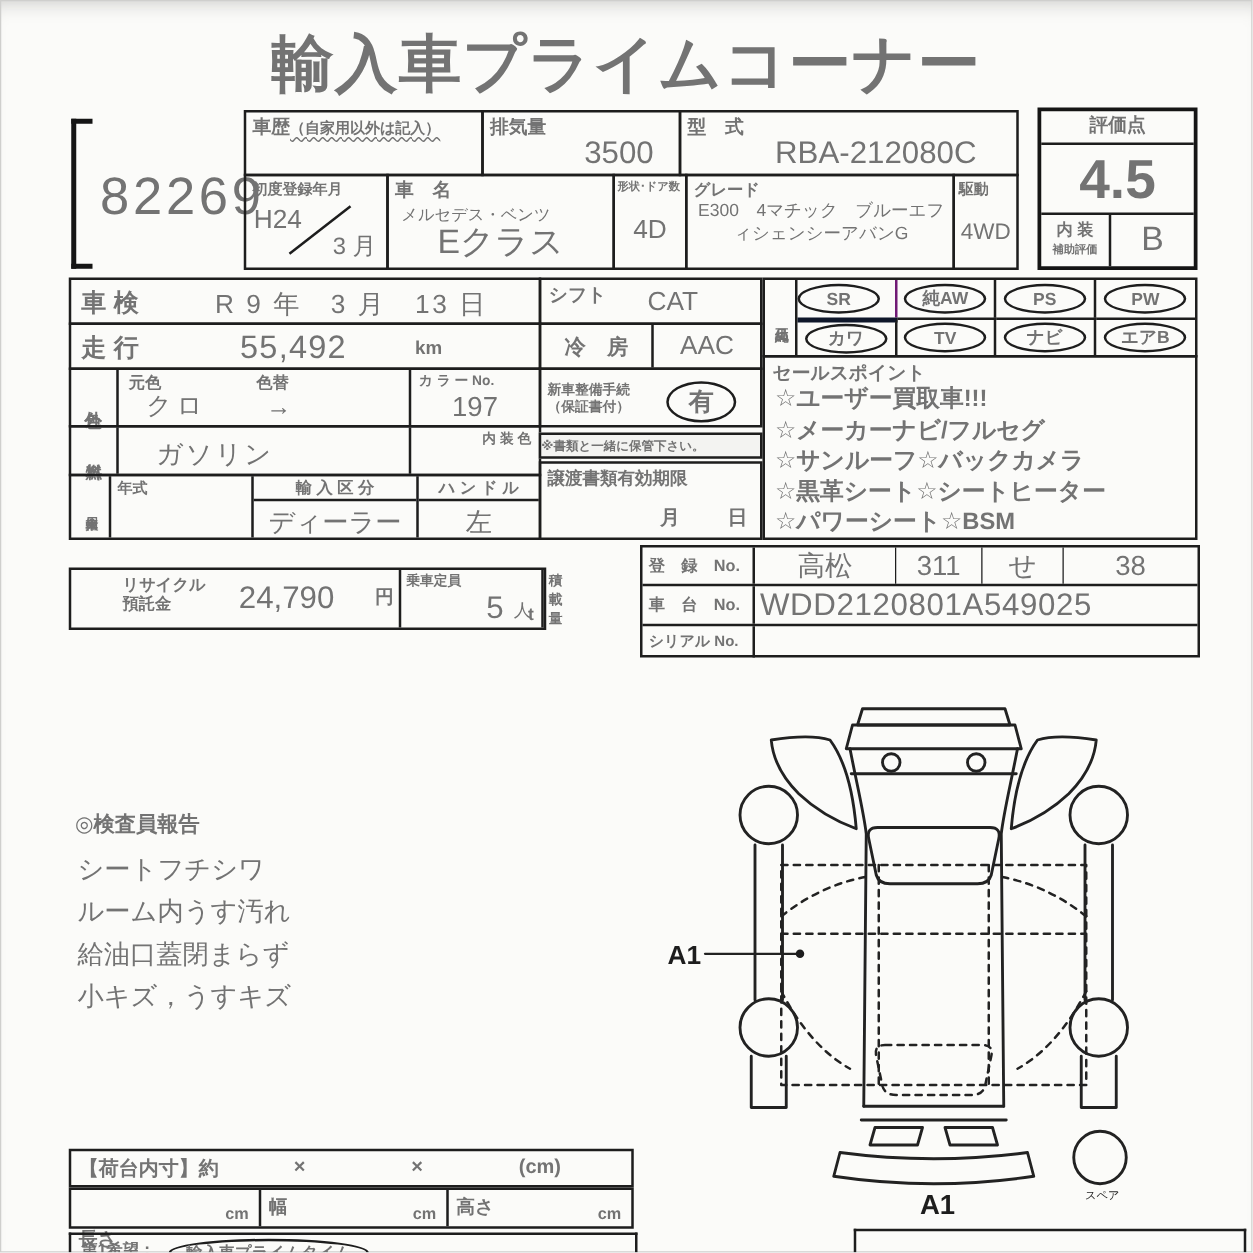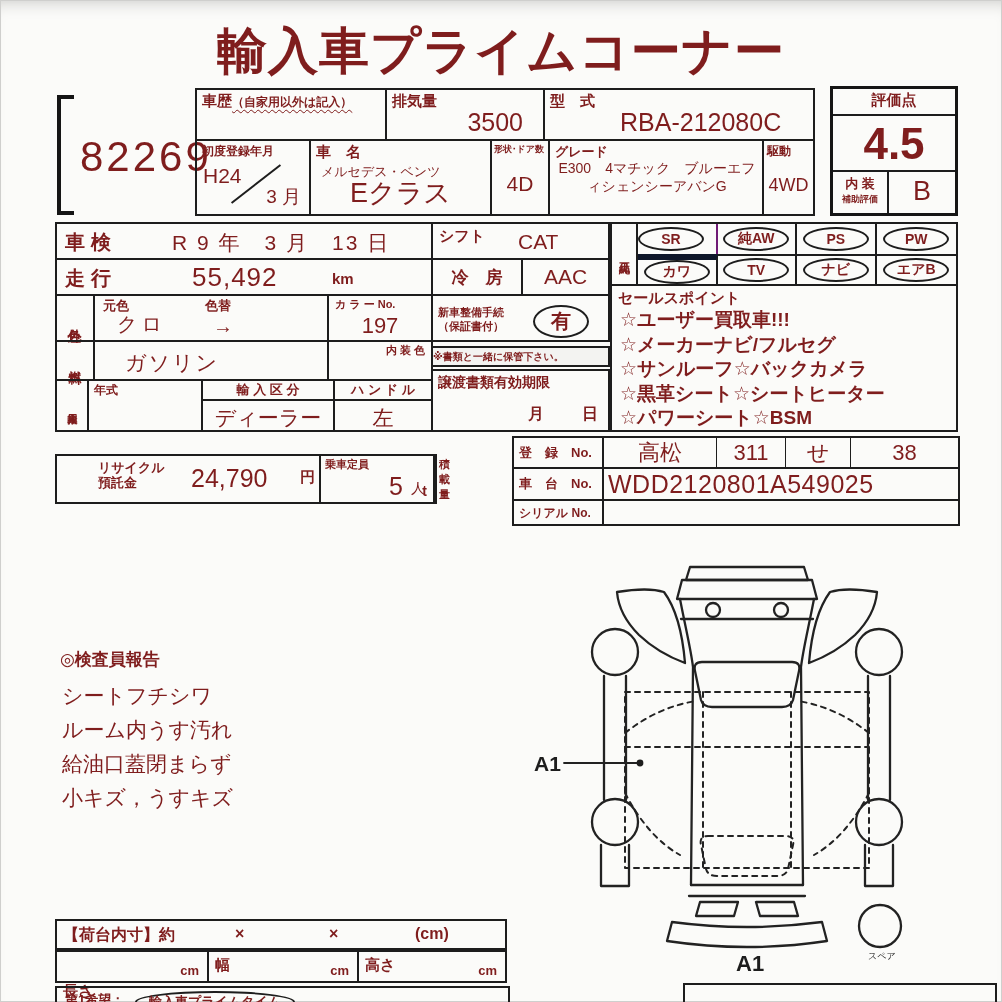--- a/index.html
+++ b/index.html
@@ -1,17 +1,17 @@
 <!DOCTYPE html>
 <html><head>
 <meta charset="utf-8">
 <style>
   html,body{margin:0;padding:0;background:#e9e9e7;}
   .sheet{position:relative;width:1002px;height:1002px;margin:0 auto;background:#fbfbf9;
-         font-family:"Liberation Sans","DejaVu Sans",sans-serif;color:#7f1d1d;overflow:hidden;
+         font-family:"Liberation Sans","DejaVu Sans",sans-serif;color:#737373;overflow:hidden;
          box-shadow:inset 0 0 0 1px #cfcfcd, inset 0 14px 18px -14px #bdbdbb;}
   .abs{position:absolute;box-sizing:border-box;}
   .cell{position:absolute;box-sizing:border-box;border:2px solid #1d1d1d;background:transparent;}
   .cell3{position:absolute;box-sizing:border-box;border:3px solid #151515;}
   .lbl{font-weight:bold;}
   .tl{position:absolute;top:2px;left:5px;}
   .vlabel{writing-mode:vertical-rl;text-orientation:upright;font-weight:bold;line-height:1;
           display:flex;align-items:center;justify-content:center;}
   .oval{box-sizing:border-box;border:2px solid #1d1d1d;border-radius:50%;
         display:flex;align-items:center;justify-content:center;font-weight:bold;}
@@ -176,21 +176,21 @@
         </div>
       <div style="border-right:2px solid #1d1d1d;display:flex;align-items:center;justify-content:center;">
           <span class="oval" style="width:66px;height:24px;font-size:14px;">純AW</span>
         </div>
       <div style="border-right:2px solid #1d1d1d;display:flex;align-items:center;justify-content:center;">
           <span class="oval" style="width:66px;height:24px;font-size:14px;">PS</span>
         </div>
       <div style="display:flex;align-items:center;justify-content:center;">
           <span class="oval" style="width:66px;height:24px;font-size:14px;">PW</span>
         </div>
-      <div style="border-right:2px solid #1d1d1d;border-top:6px solid #0f172a;display:flex;align-items:center;justify-content:center;">
+      <div style="border-right:2px solid #1d1d1d;border-top:4px solid #0f172a;display:flex;align-items:center;justify-content:center;">
           <span class="oval" style="width:66px;height:24px;font-size:14px;">カワ</span>
         </div>
       <div style="border-right:2px solid #1d1d1d;border-top:2px solid #1d1d1d;display:flex;align-items:center;justify-content:center;">
           <span class="oval" style="width:66px;height:24px;font-size:14px;">TV</span>
         </div>
       <div style="border-right:2px solid #1d1d1d;border-top:2px solid #1d1d1d;display:flex;align-items:center;justify-content:center;">
           <span class="oval" style="width:66px;height:24px;font-size:14px;">ナビ</span>
         </div>
       <div style="border-top:2px solid #1d1d1d;display:flex;align-items:center;justify-content:center;">
           <span class="oval" style="width:66px;height:24px;font-size:14px;">エアB</span>

